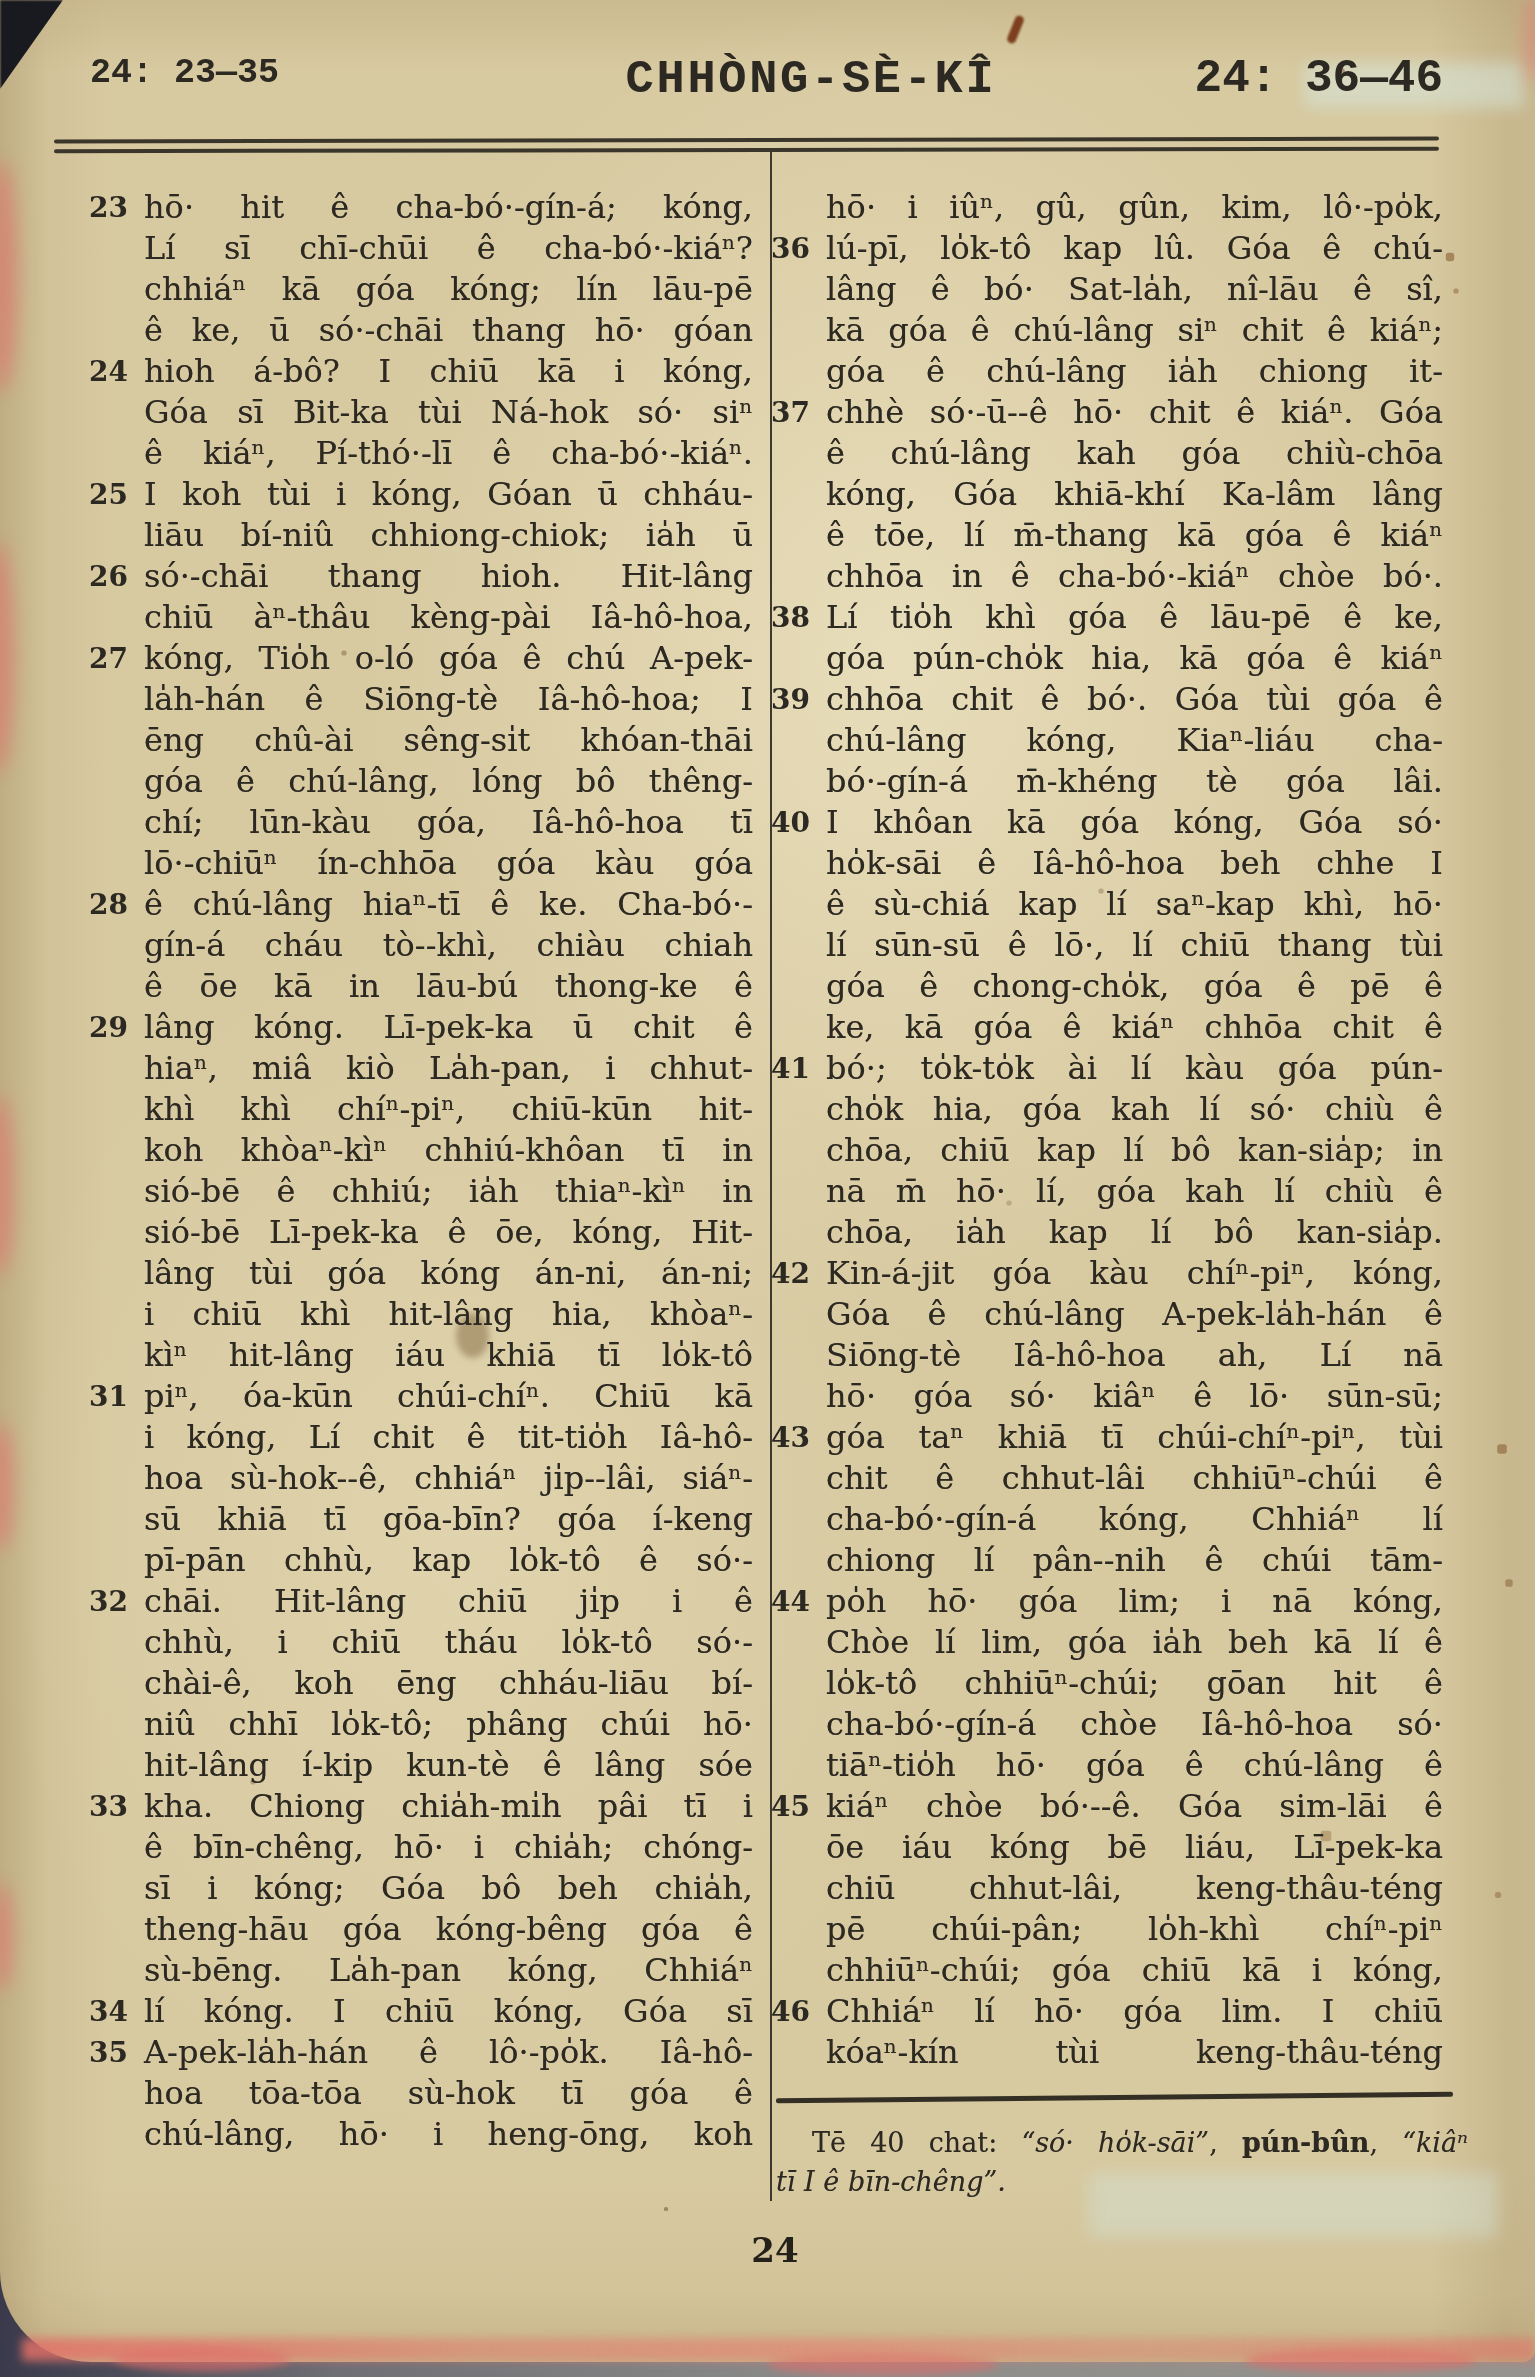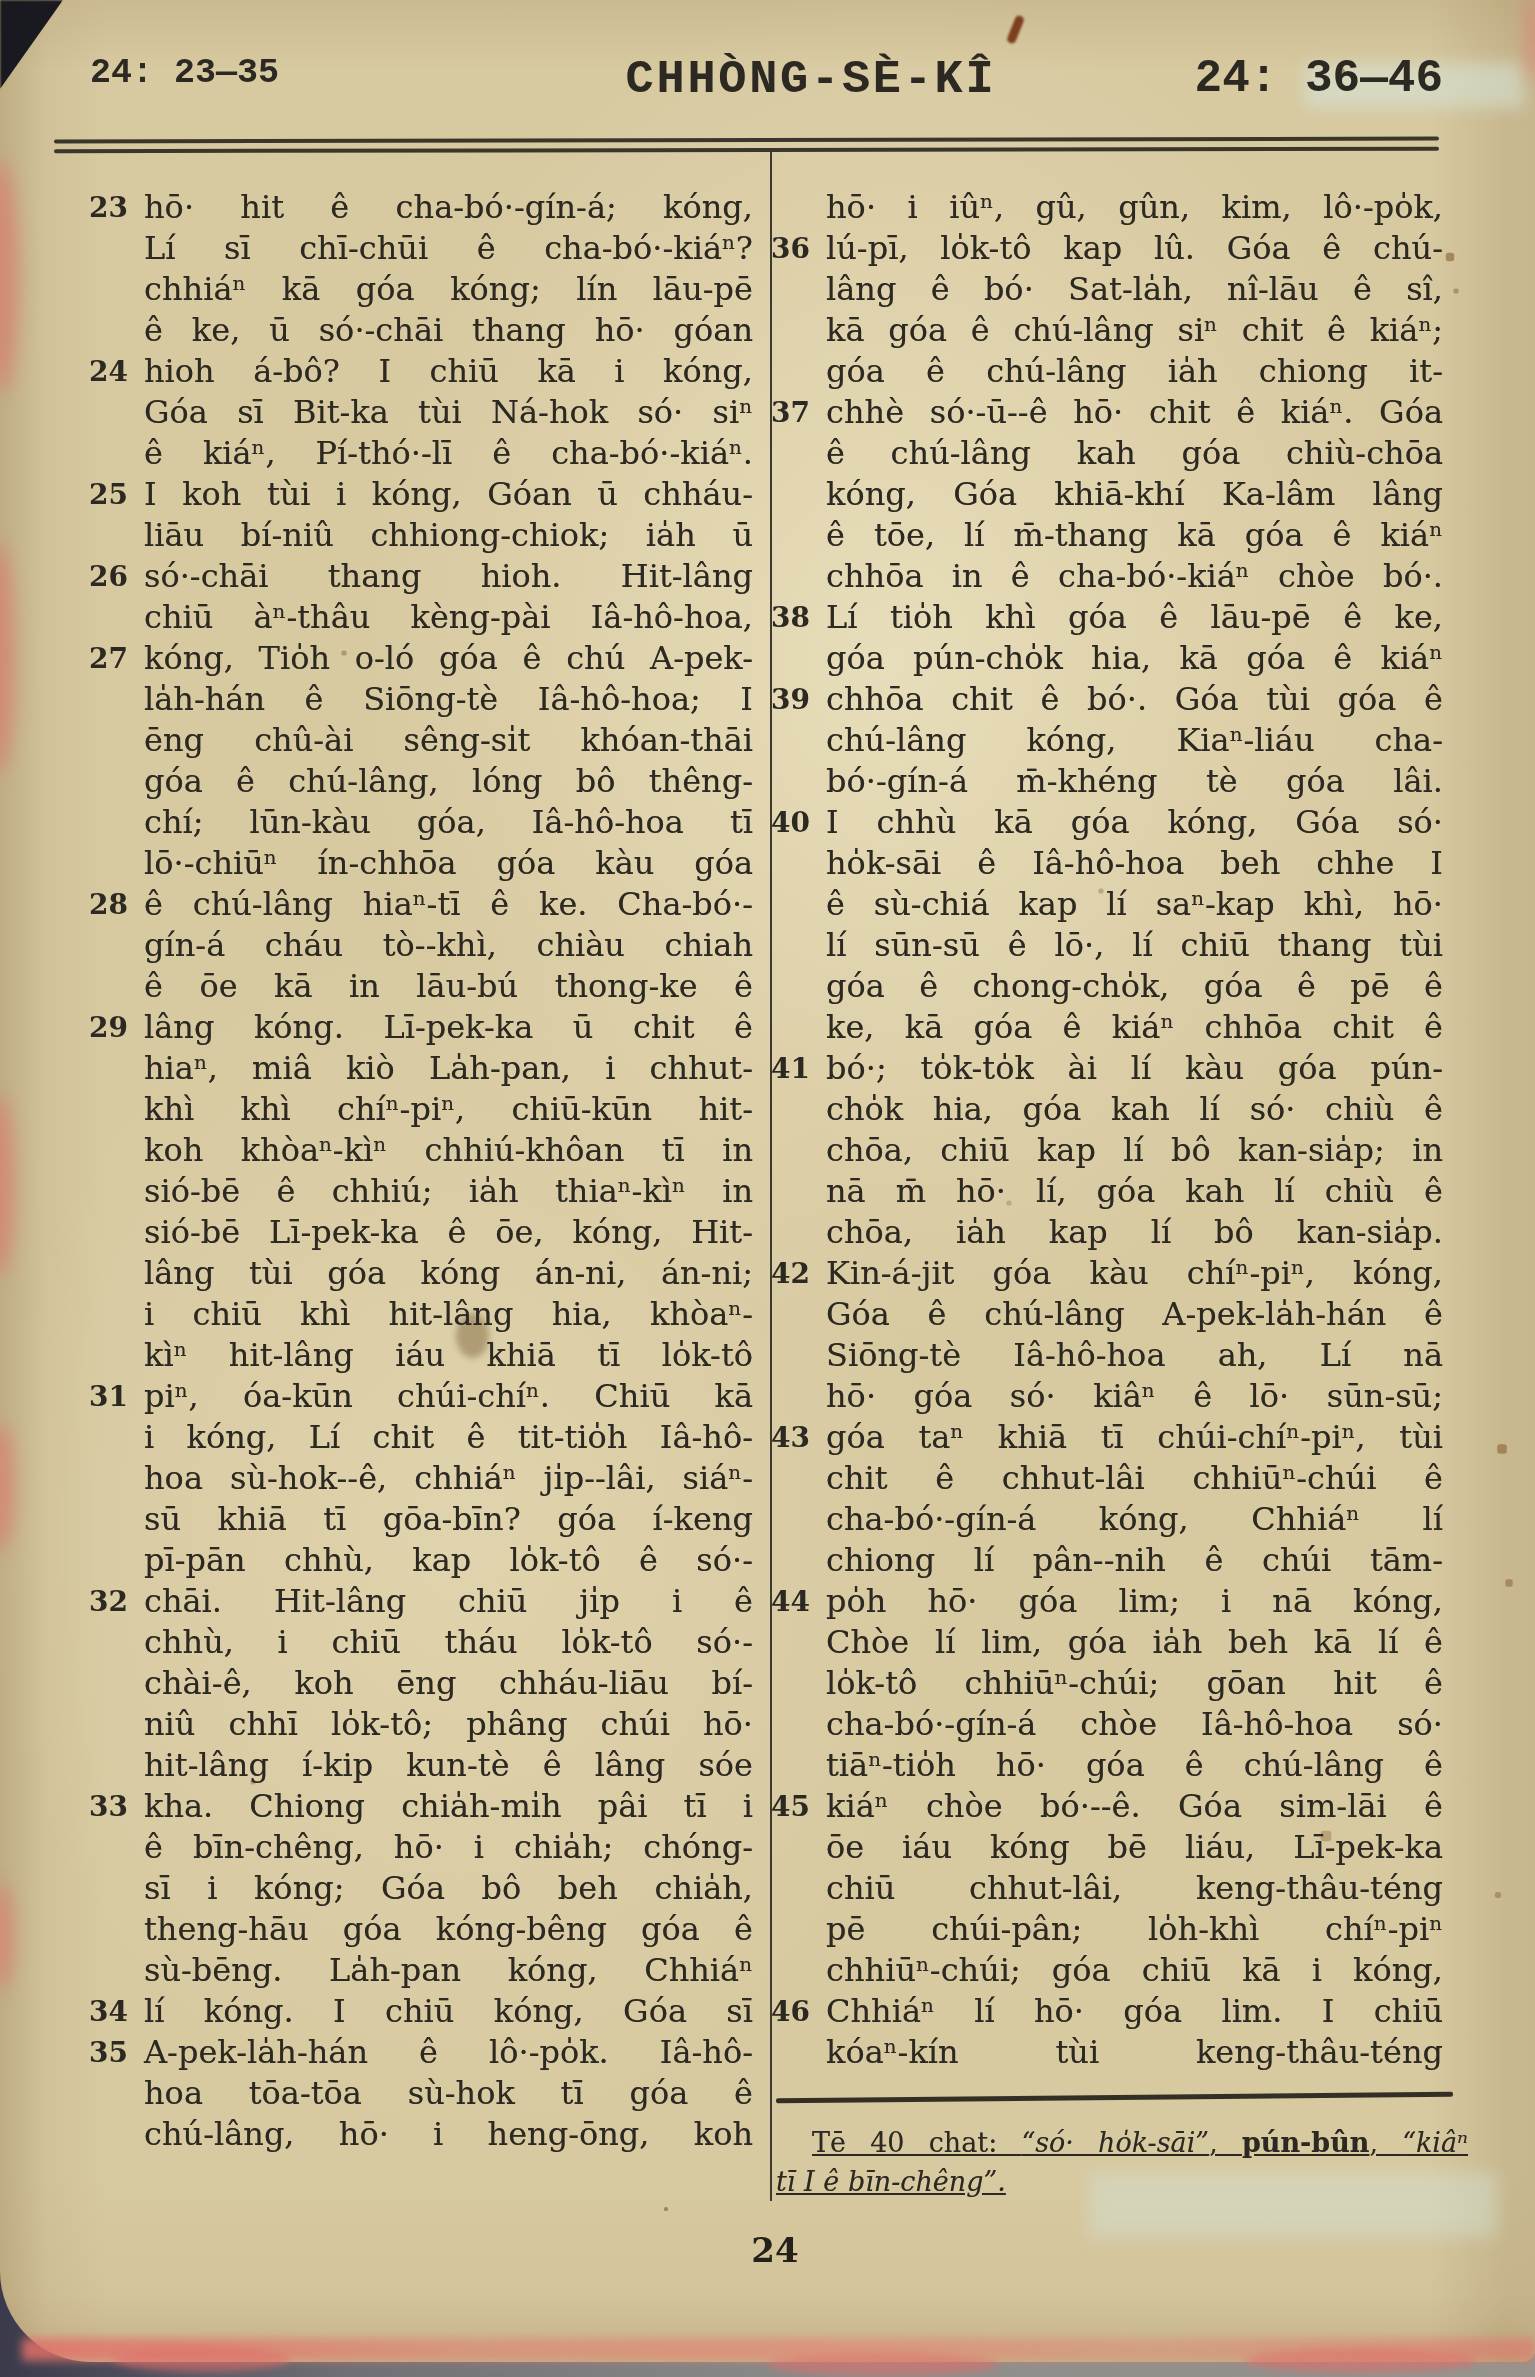--- a/index.html
+++ b/index.html
@@ -60,21 +60,21 @@
   .col{position:absolute;top:187px;}
   .col-left{left:144px;width:609px;}
   .col-right{left:826px;width:617px;}
   .line{position:relative;height:41px;}
   .ltext{display:block;line-height:41px;font-size:32px;text-align:justify;text-align-last:justify;
     color:#2c2822;text-shadow:0 0 0.5px rgba(58,48,30,.45);}
   .vnum{position:absolute;left:-55px;top:4.3px;font-size:28px;font-weight:700;color:#2c2822;}
   .fnrule{position:absolute;left:776px;top:2095px;width:677px;height:4.8px;background:#342f25;
     border-radius:2.1px;transform:rotate(-0.55deg);}
   .footnote{position:absolute;left:776px;top:2123px;width:692px;font-size:27px;line-height:39px;color:#2c2822;}
-  .fn-line{text-shadow:0 0 0.5px rgba(58,48,30,.4);text-decoration:underline;}
+  .fn-line{text-shadow:0 0 0.5px rgba(58,48,30,.4);}
   .fn-line:first-child{text-indent:36px;text-align:justify;text-align-last:justify;}
   .fs-n{font-style:normal;}
   .fs-i{font-style:italic;}
   .fs-b{font-style:normal;font-weight:700;}
   .pagenum{position:absolute;left:775px;top:2230px;transform:translateX(-50%);
     font-size:34px;font-weight:700;color:#24211b;}
 </style>
 </head>
 <body>
 
@@ -309,21 +309,21 @@
         <span class="ltext">chhōa chit ê bó·. Góa tùi góa ê</span>
       </div>
       <div class="line">
         <span class="ltext">chú-lâng kóng, Kiaⁿ-liáu cha-</span>
       </div>
       <div class="line">
         <span class="ltext">bó·-gín-á m̄-khéng tè góa lâi.</span>
       </div>
       <div class="line">
         <span class="vnum">40</span>
-        <span class="ltext">I chhù kā góa kóng, Góa só·</span>
+        <span class="ltext">I khôan kā góa kóng, Góa só·</span>
       </div>
       <div class="line">
         <span class="ltext">ho̍k-sāi ê Iâ-hô-hoa beh chhe I</span>
       </div>
       <div class="line">
         <span class="ltext">ê sù-chiá kap lí saⁿ-kap khì, hō·</span>
       </div>
       <div class="line">
         <span class="ltext">lí sūn-sū ê lō·, lí chiū thang tùi</span>
       </div>

